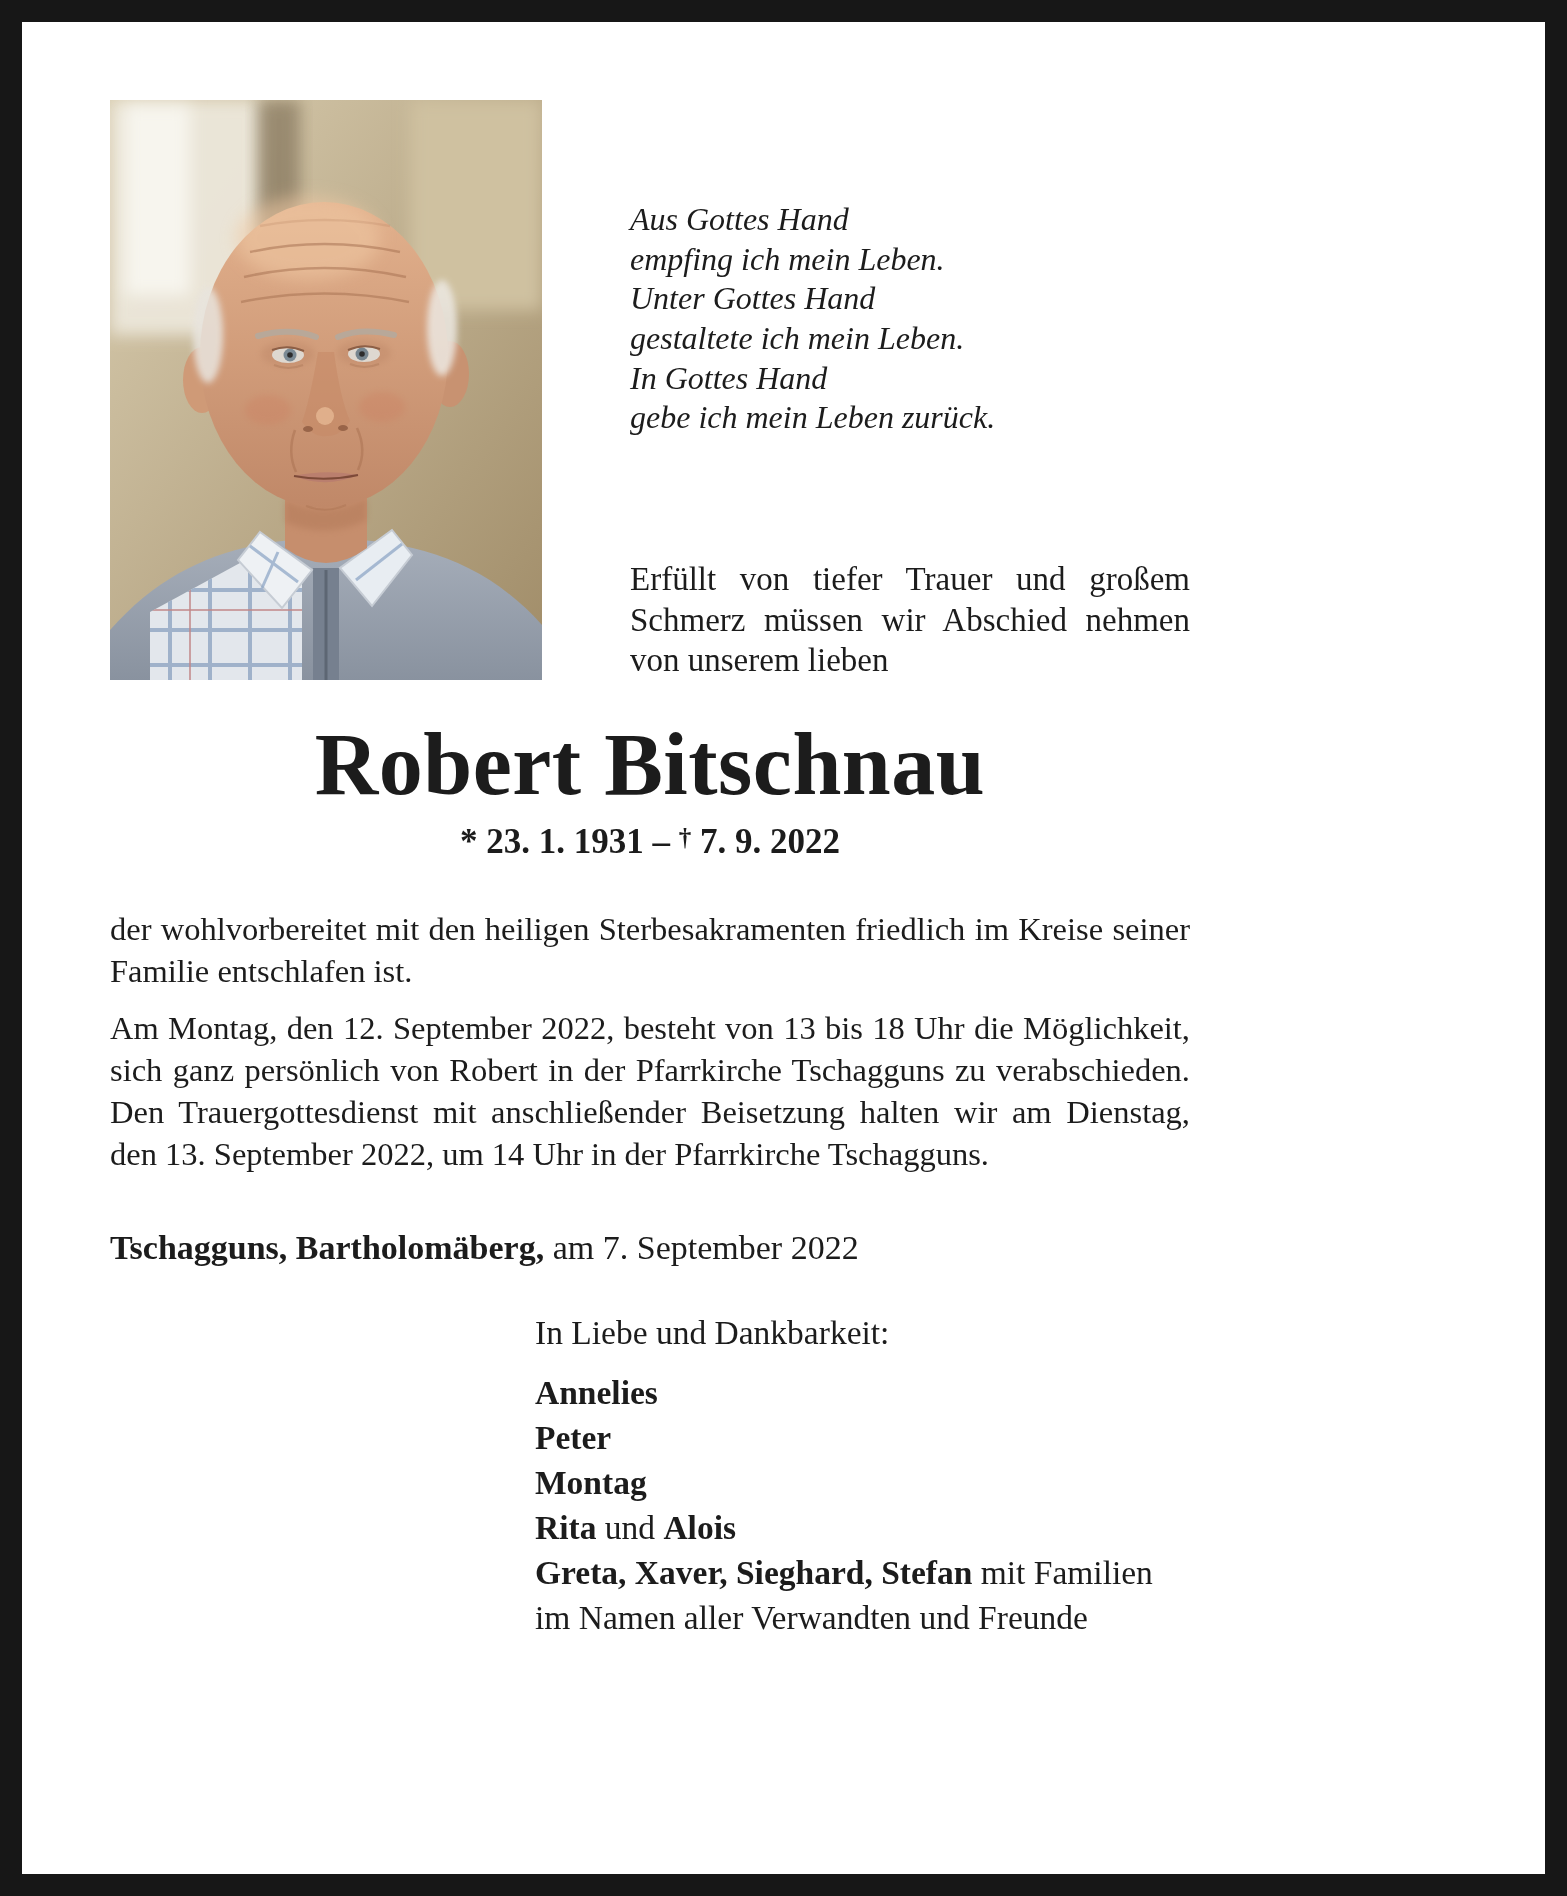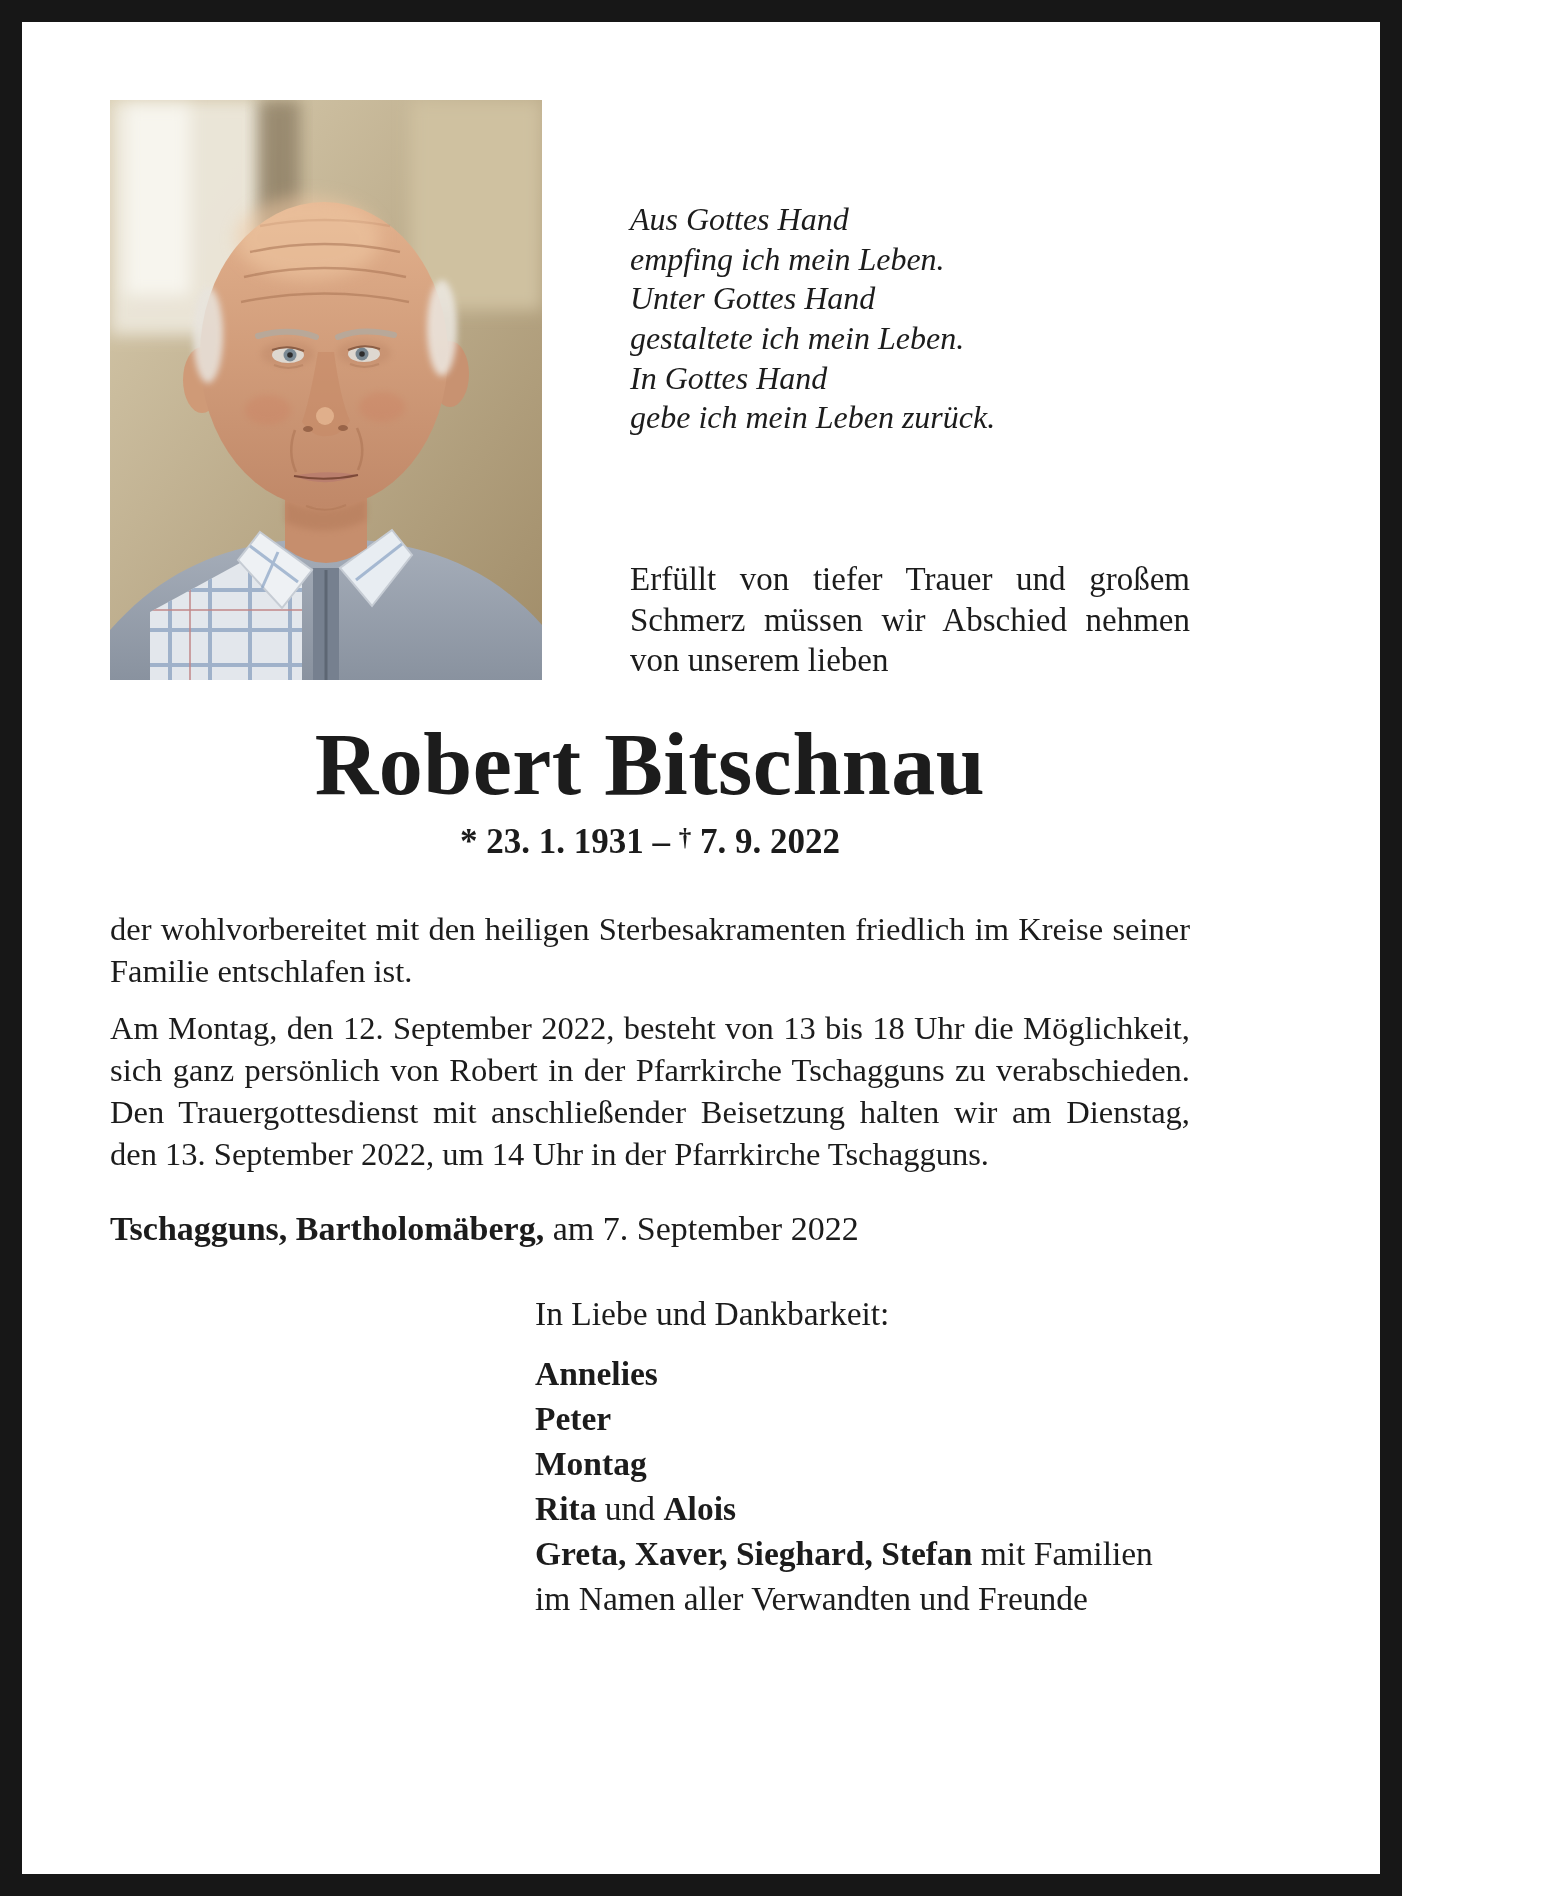--- a/index.html
+++ b/index.html
@@ -1,19 +1,19 @@
 <!DOCTYPE html>
 <html><head>
 <meta charset="utf-8">
 <style>
   html, body { margin: 0; padding: 0; background: #ffffff; }
   body { font-family: "Liberation Serif", "DejaVu Serif", serif; color: #1c1c1c; }
 
   .page {
-    width: 1402px; height: 1896px;
+    width: 1567px; height: 1896px;
     box-sizing: border-box;
     border: 22px solid #171717;
     background: #ffffff;
     position: relative;
     overflow: hidden;
   }
 
   .content {
     position: absolute;
     top: 78px; left: 88px;
@@ -73,21 +73,21 @@
   .para {
     font-size: 32.5px;
     line-height: 1.3;
     text-align: justify;
     margin: 0;
   }
   .para-first { margin-top: 46px; }
   .para + .para { margin-top: 14px; }
 
   .dateline {
-    margin-top: 34px;
+    margin-top: 53px;
     font-size: 34px;
   }
   .dateline b { font-weight: 700; }
 
   .mourners {
     margin-top: 44px;
     margin-left: 425px;
     font-size: 33.5px;
     line-height: 1.34;
   }

